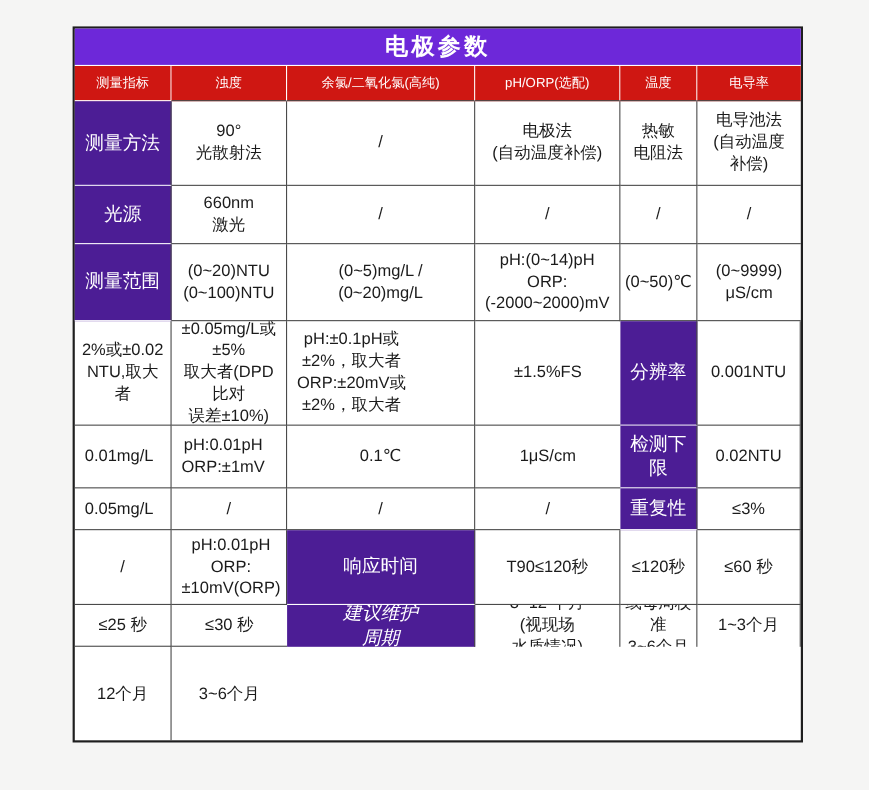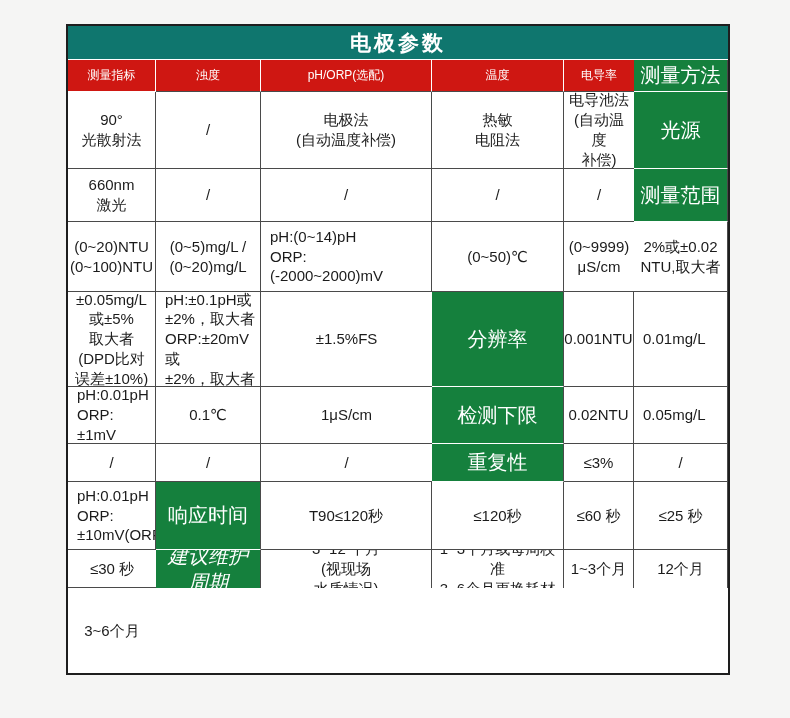--- a/index.html
+++ b/index.html
@@ -18,53 +18,54 @@
     background:#ffffff;
   }
   .c{
     display:flex;align-items:center;justify-content:center;
     text-align:center;white-space:pre-line;
     font-size:15px;line-height:1.32;color:#1b1b1b;
     border-right:1px solid #4a4a4a;border-bottom:1px solid #4a4a4a;
     box-sizing:border-box;padding:2px 4px;
     overflow:hidden;
   }
-  .la{justify-content:flex-start;text-align:left;padding-left:9px;}
+  .la{justify-content:flex-start;text-align:center;padding-left:9px;}
   .lastcol{border-right:none;}
   .lastrow{border-bottom:none;}
   .title{
     grid-column:1/-1;
-    background:#0f766e;color:#ffffff;
+    background:#6d28d9;color:#ffffff;
     border-bottom:1px solid #ffffff;border-right:none;
     font-size:21px;font-weight:bold;letter-spacing:3px;
   }
   .redhead{
     background:#cf1712;color:#ffffff;
     border-right:1px solid #ffffff;
     font-size:12px;
   }
   .redhead.lastcol{border-right:none;}
   .redhead.firsthead{border-bottom:1px solid #ffffff;}
   .redlabel{
-    background:#15803d;color:#ffffff;
+    background:#4c1d95;color:#ffffff;
     border-bottom:1px solid #ffffff;
     border-right:1px solid #4a4a4a;
-    font-size:20px;
+    font-size:17px;
   }
   .redlabel.lastrow{border-bottom:none;font-style:italic;}
 </style>
 </head>
 <body>
 
 <div class="tbl">
 
   <div class="c title">电极参数</div>
 
   <div class="c redhead firsthead">测量指标</div>
   <div class="c redhead">浊度</div>
+  <div class="c redhead">余氯/二氧化氯(高纯)</div>
   <div class="c redhead">pH/ORP(选配)</div>
   <div class="c redhead">温度</div>
   <div class="c redhead lastcol">电导率</div>
 
   <div class="c redlabel">测量方法</div>
   <div class="c">90°
 光散射法</div>
   <div class="c">/</div>
   <div class="c">电极法
 (自动温度补偿)</div>

